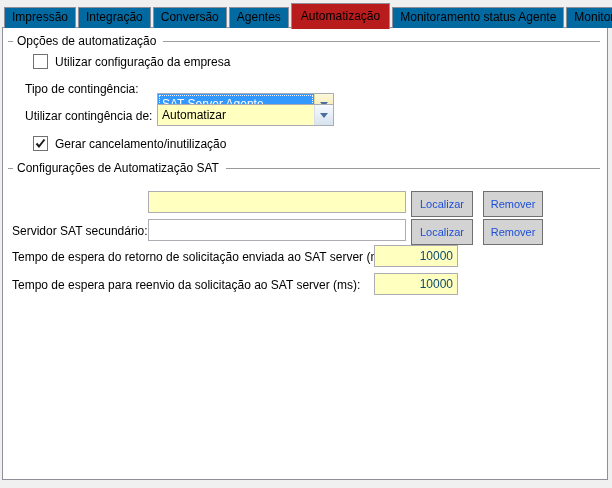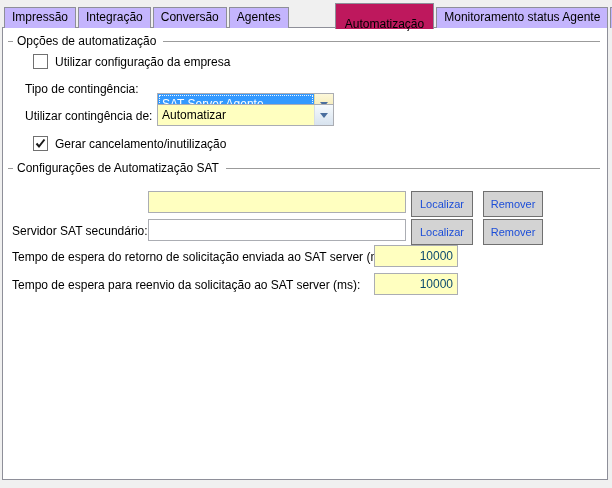--- a/index.html
+++ b/index.html
@@ -12,27 +12,27 @@
   .tabpage {
     position:absolute; left:2px; top:27px; width:606px; height:453px;
     background:#ffffff; border:1px solid #8e8f99; box-sizing:border-box; z-index:1;
   }
   
   .tabs {
     position:absolute; left:4px; top:2px; height:26px;
     display:flex; align-items:flex-end; z-index:2;
   }
   .tab {
-    background:#c4b5fd; border:1px solid #8e8f99; border-bottom:none;
+    background:#0369a1; border:1px solid #8e8f99; border-bottom:none;
     box-sizing:border-box; height:21px; line-height:19px;
     padding:0 7px; margin-right:2px; white-space:nowrap; cursor:default;
   }
   .tab.selected {
-    background:#be185d; height:26px; line-height:24px;
-    margin-bottom:-1px; z-index:3; position:relative; padding:8px 9px;margin-left:44px;
+    background:#b91c1c; height:26px; line-height:24px;
+    margin-bottom:-1px; z-index:3; position:relative; padding:0 9px;
   }
   
   .group-hd {
     position:absolute; left:8px; width:592px; height:14px;
     display:flex; align-items:center; z-index:2;
   }
   .group-hd .stub { width:5px; height:1px; background:#9b9b9b; margin-right:4px; }
   .group-hd .lbl  { white-space:nowrap; padding-right:7px; }
   .group-hd .rule { flex:1; height:1px; background:#9b9b9b; }
   

